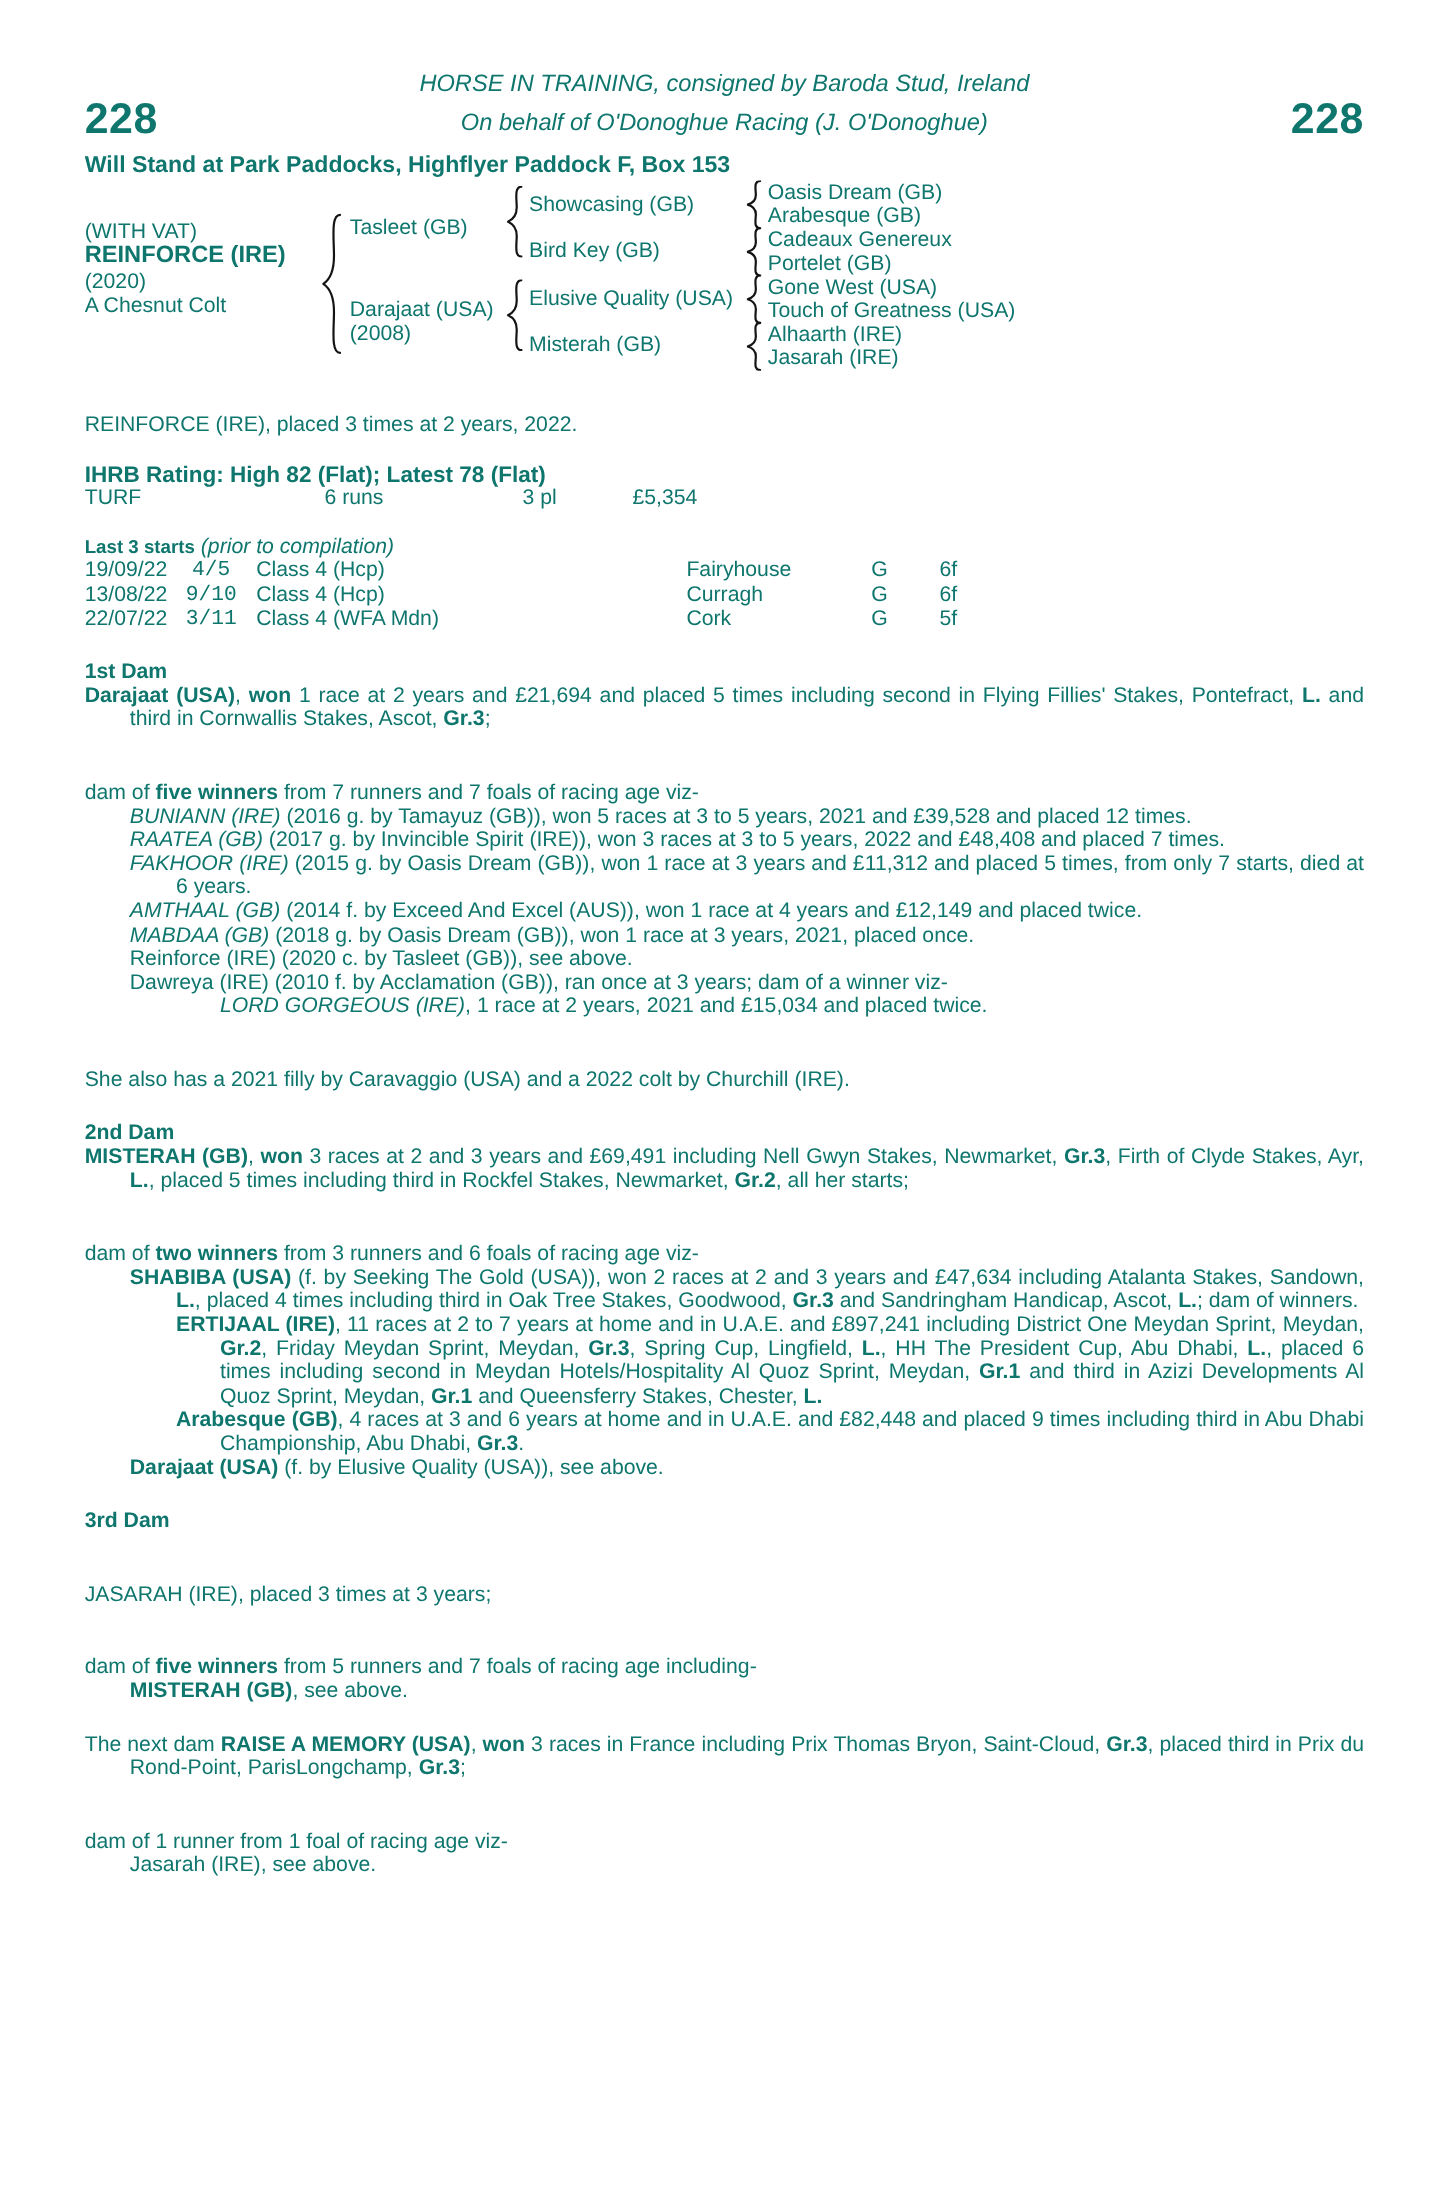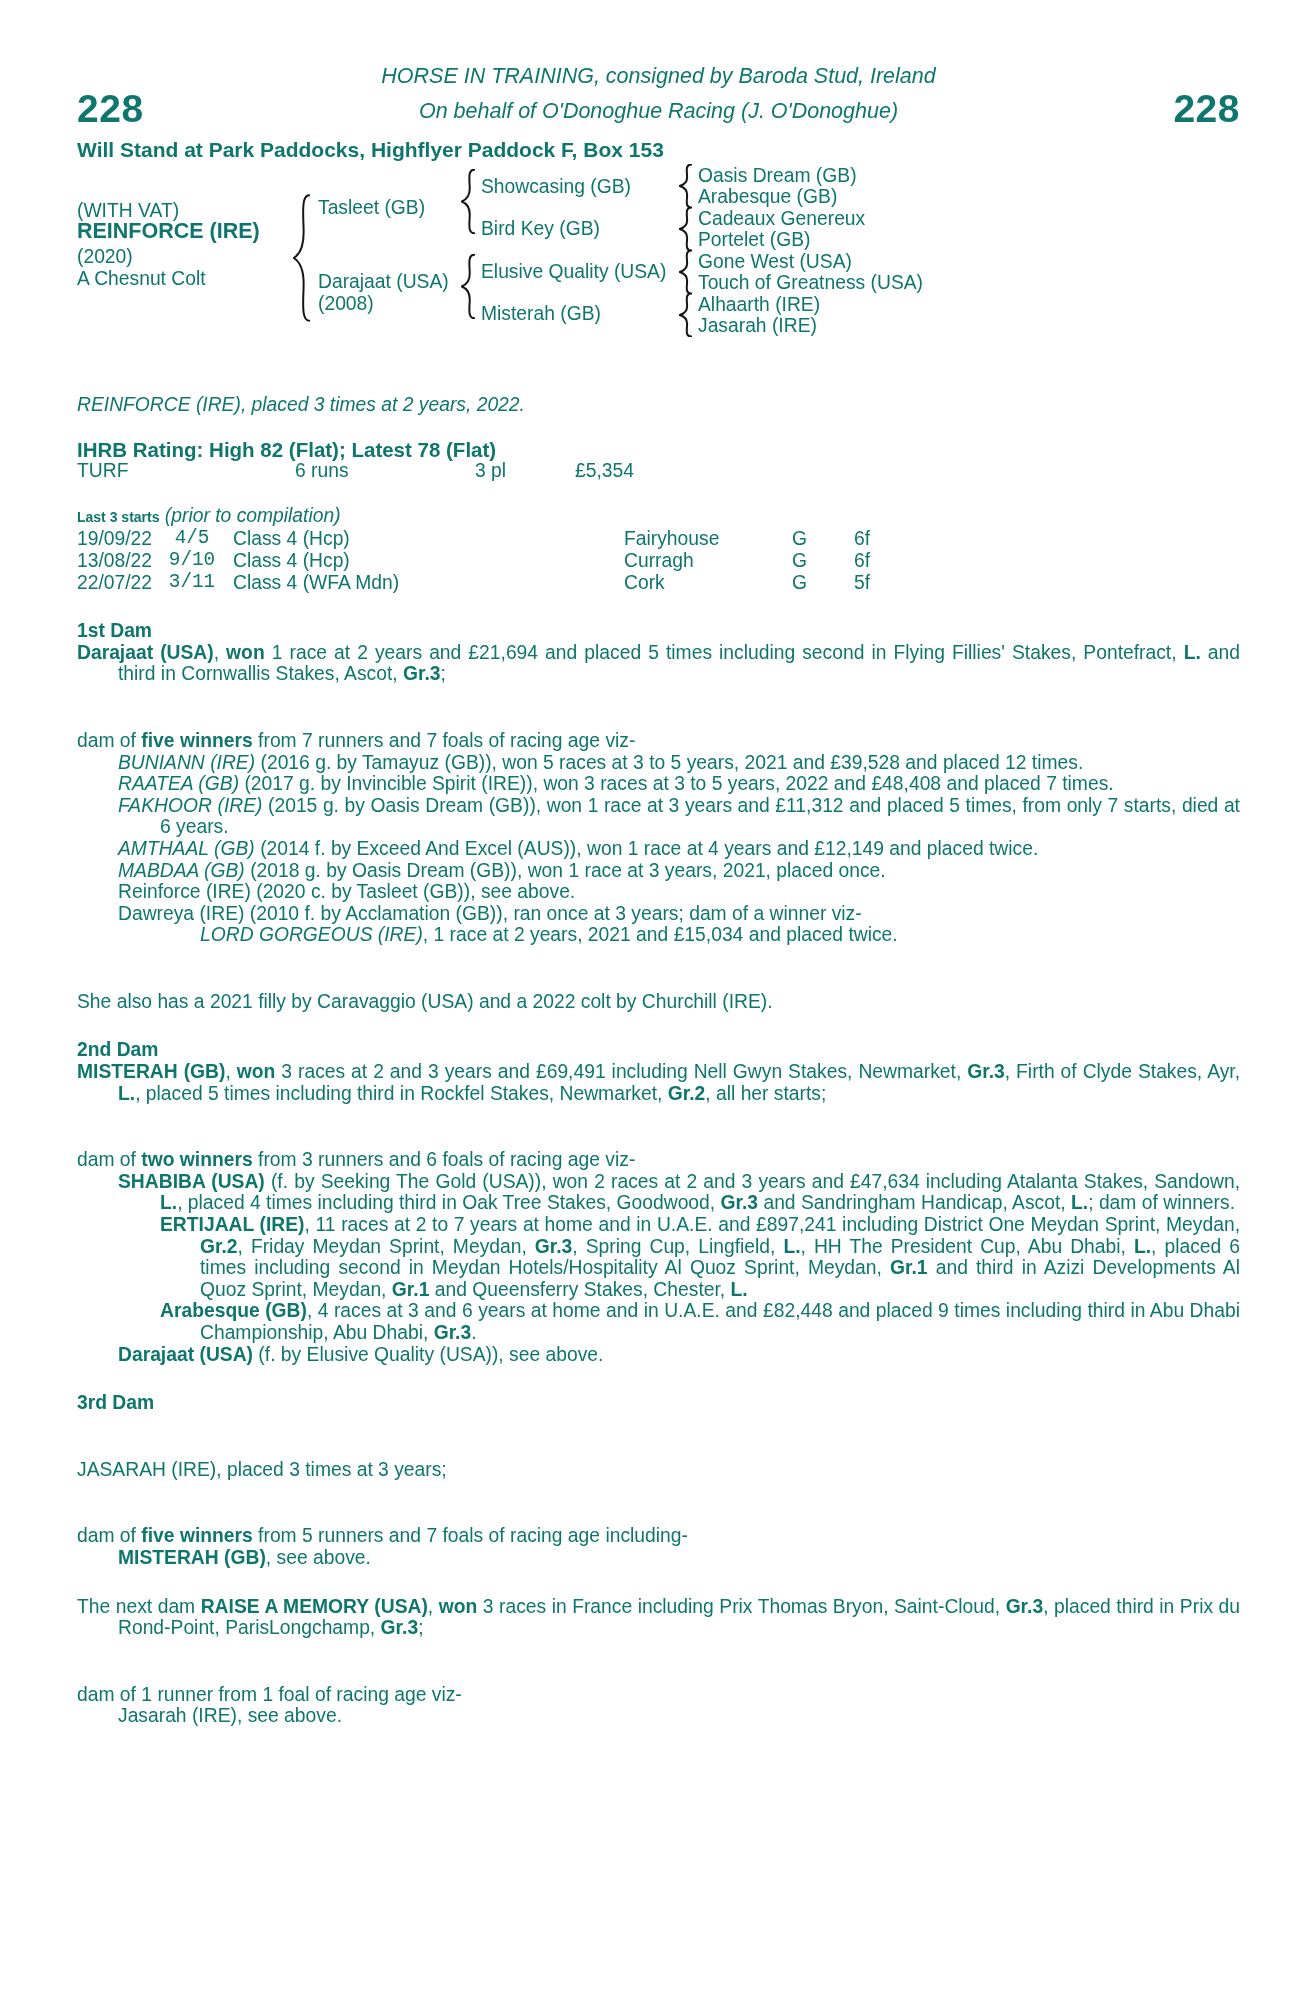--- a/index.html
+++ b/index.html
@@ -18,28 +18,28 @@
   .lot.right{text-align:right;}
   .behalf{flex:1;text-align:center;font-style:italic;font-size:21.5px;padding-bottom:5px;}
   .stand{font-weight:bold;font-size:21px;line-height:24px;margin-top:10px;}
   
   .ped{position:relative;height:178px;margin-top:2px;}
   .ped .abs{position:absolute;white-space:nowrap;}
   .subject-name{font-weight:bold;font-size:21.5px;}
   .brace{position:absolute;}
   .brace path{fill:none;stroke:#141414;stroke-width:2;stroke-linecap:round;}
   
-  .summary{margin-top:52px;font-style:italic;}
+  .summary{margin-top:34px;}
   .rating{font-weight:bold;font-size:20.5px;margin-top:23px;}
   .turf-row{display:flex;}
   .turf-row .tc1{width:218px;}
   .turf-row .tc2{width:180px;}
   .turf-row .tc3{width:100px;}
   .starts-head{margin-top:23px;}
-  .starts-title{font-weight:bold;font-size:14px;}
+  .starts-title{font-weight:bold;font-size:17px;}
   .starts-note{font-style:italic;}
   .start-row{display:flex;}
   .col-date{width:90px;}
   .col-pos{width:50px;text-align:center;font-family:Liberation Mono, monospace;}
   .col-race{width:407px;padding-left:16px;box-sizing:border-box;}
   .col-course{width:168px;}
   .col-going{width:62px;}
   .col-dist{flex:1;}
   
   .dam-section{margin-top:27px;}

